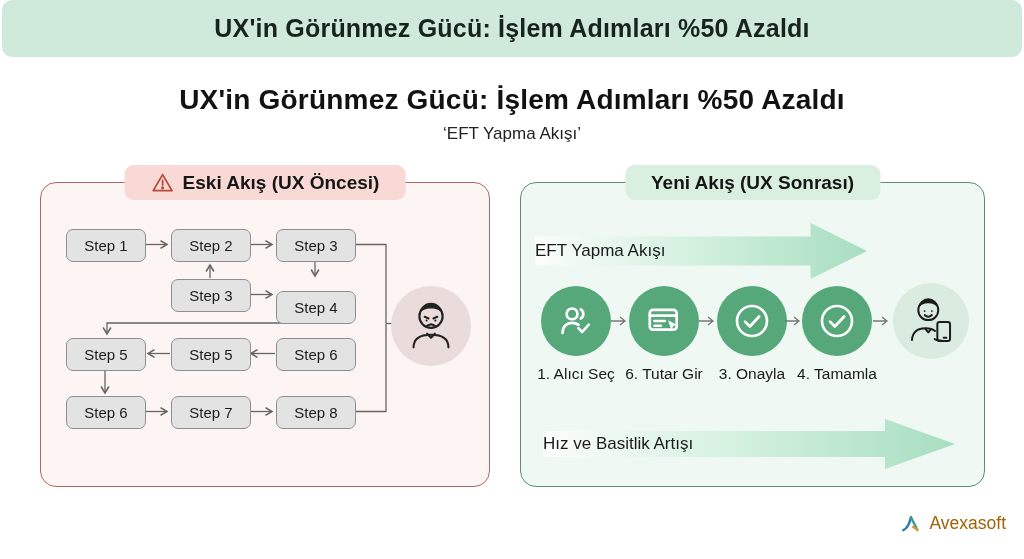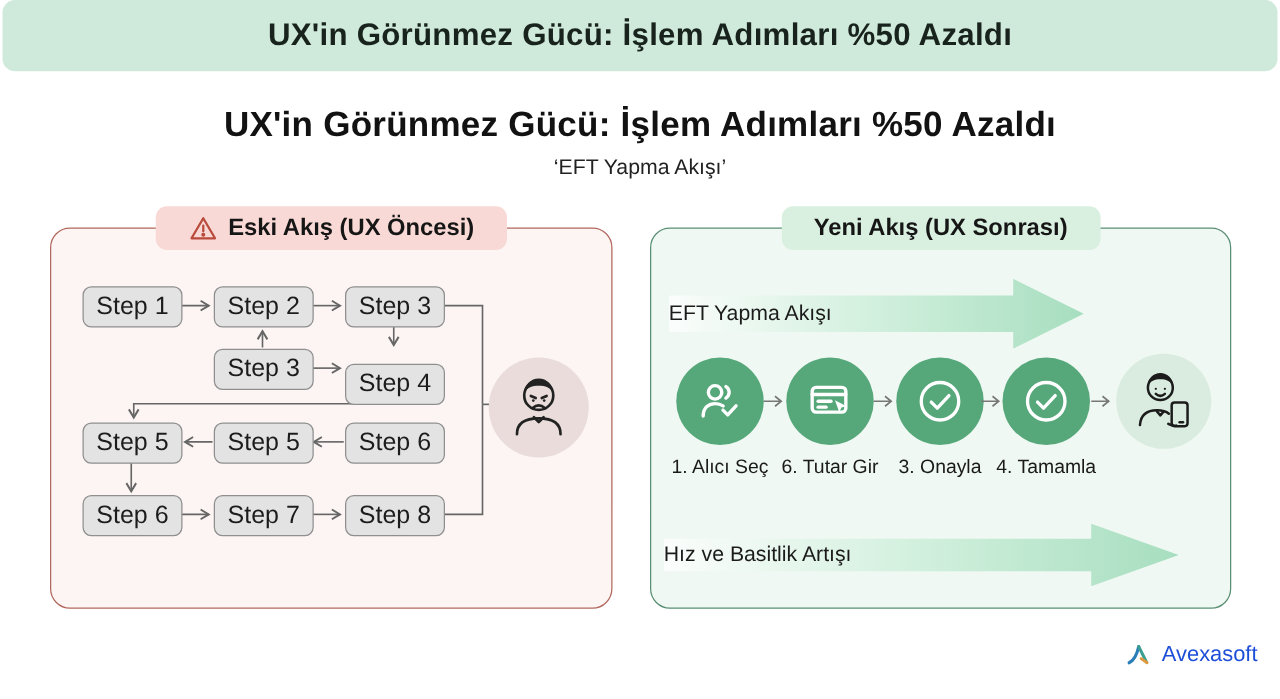--- a/index.html
+++ b/index.html
@@ -32,50 +32,50 @@
     display:flex;align-items:center;gap:8px;white-space:nowrap;
     font-size:19px;font-weight:700;color:#161616;
   }
   .pill-old{background:#f8d9d5;}
   .pill-new{background:#d9f0e1;}
   .flow-svg{position:absolute;left:0;top:0;}
   .sbox{
     position:absolute;width:78px;height:31px;
     background:#e3e3e3;border:1.2px solid #8f8f8f;border-radius:7px;
     display:flex;align-items:center;justify-content:center;
-    font-size:20px;color:#1c1c1c;
+    font-size:15px;color:#1c1c1c;
   }
   .persona{
     position:absolute;border-radius:50%;
     display:flex;align-items:center;justify-content:center;
   }
   .persona-sad{left:350px;top:103px;width:80px;height:80px;background:#e9dcdb;}
   .persona-happy{left:372px;top:100px;width:76px;height:76px;background:#d9ecdf;}
   .garrow{
     position:absolute;
     clip-path:polygon(0 24%,83% 24%,83% 0,100% 50%,83% 100%,83% 76%,0 76%);
     background:linear-gradient(90deg,#fbfdfc 0%,#cdeeda 55%,#a7dec0 100%);
     display:flex;align-items:center;justify-content:flex-start;
     font-size:17px;color:#1b1b1b;
   }
   .garrow-top{left:14px;top:40px;width:332px;height:56px;}
-  .garrow-bottom{left:10px;top:236px;width:412px;height:50px;}
+  .garrow-bottom{left:22px;top:236px;width:412px;height:50px;}
   .gcircle{
     position:absolute;top:103px;width:70px;height:70px;border-radius:50%;
     background:#56a87b;display:flex;align-items:center;justify-content:center;
   }
   .sarrow{position:absolute;top:131px;width:20px;height:14px;}
   .glabel{
     position:absolute;top:181px;width:86px;text-align:center;
     font-size:15.5px;color:#1a1a1a;line-height:1.35;
   }
   .brand{
     position:absolute;right:18px;top:512px;
     display:flex;align-items:center;gap:7px;
-    font-size:17.5px;color:#1d4ed8;
+    font-size:17.5px;color:#a16207;
   }
 </style>
 </head>
 <body>
 
 <div class="banner">
   <span>UX'in Görünmez Gücü: İşlem Adımları %50 Azaldı</span>
 </div>
 
 <div class="main-title">UX'in Görünmez Gücü: İşlem Adımları %50 Azaldı</div>

